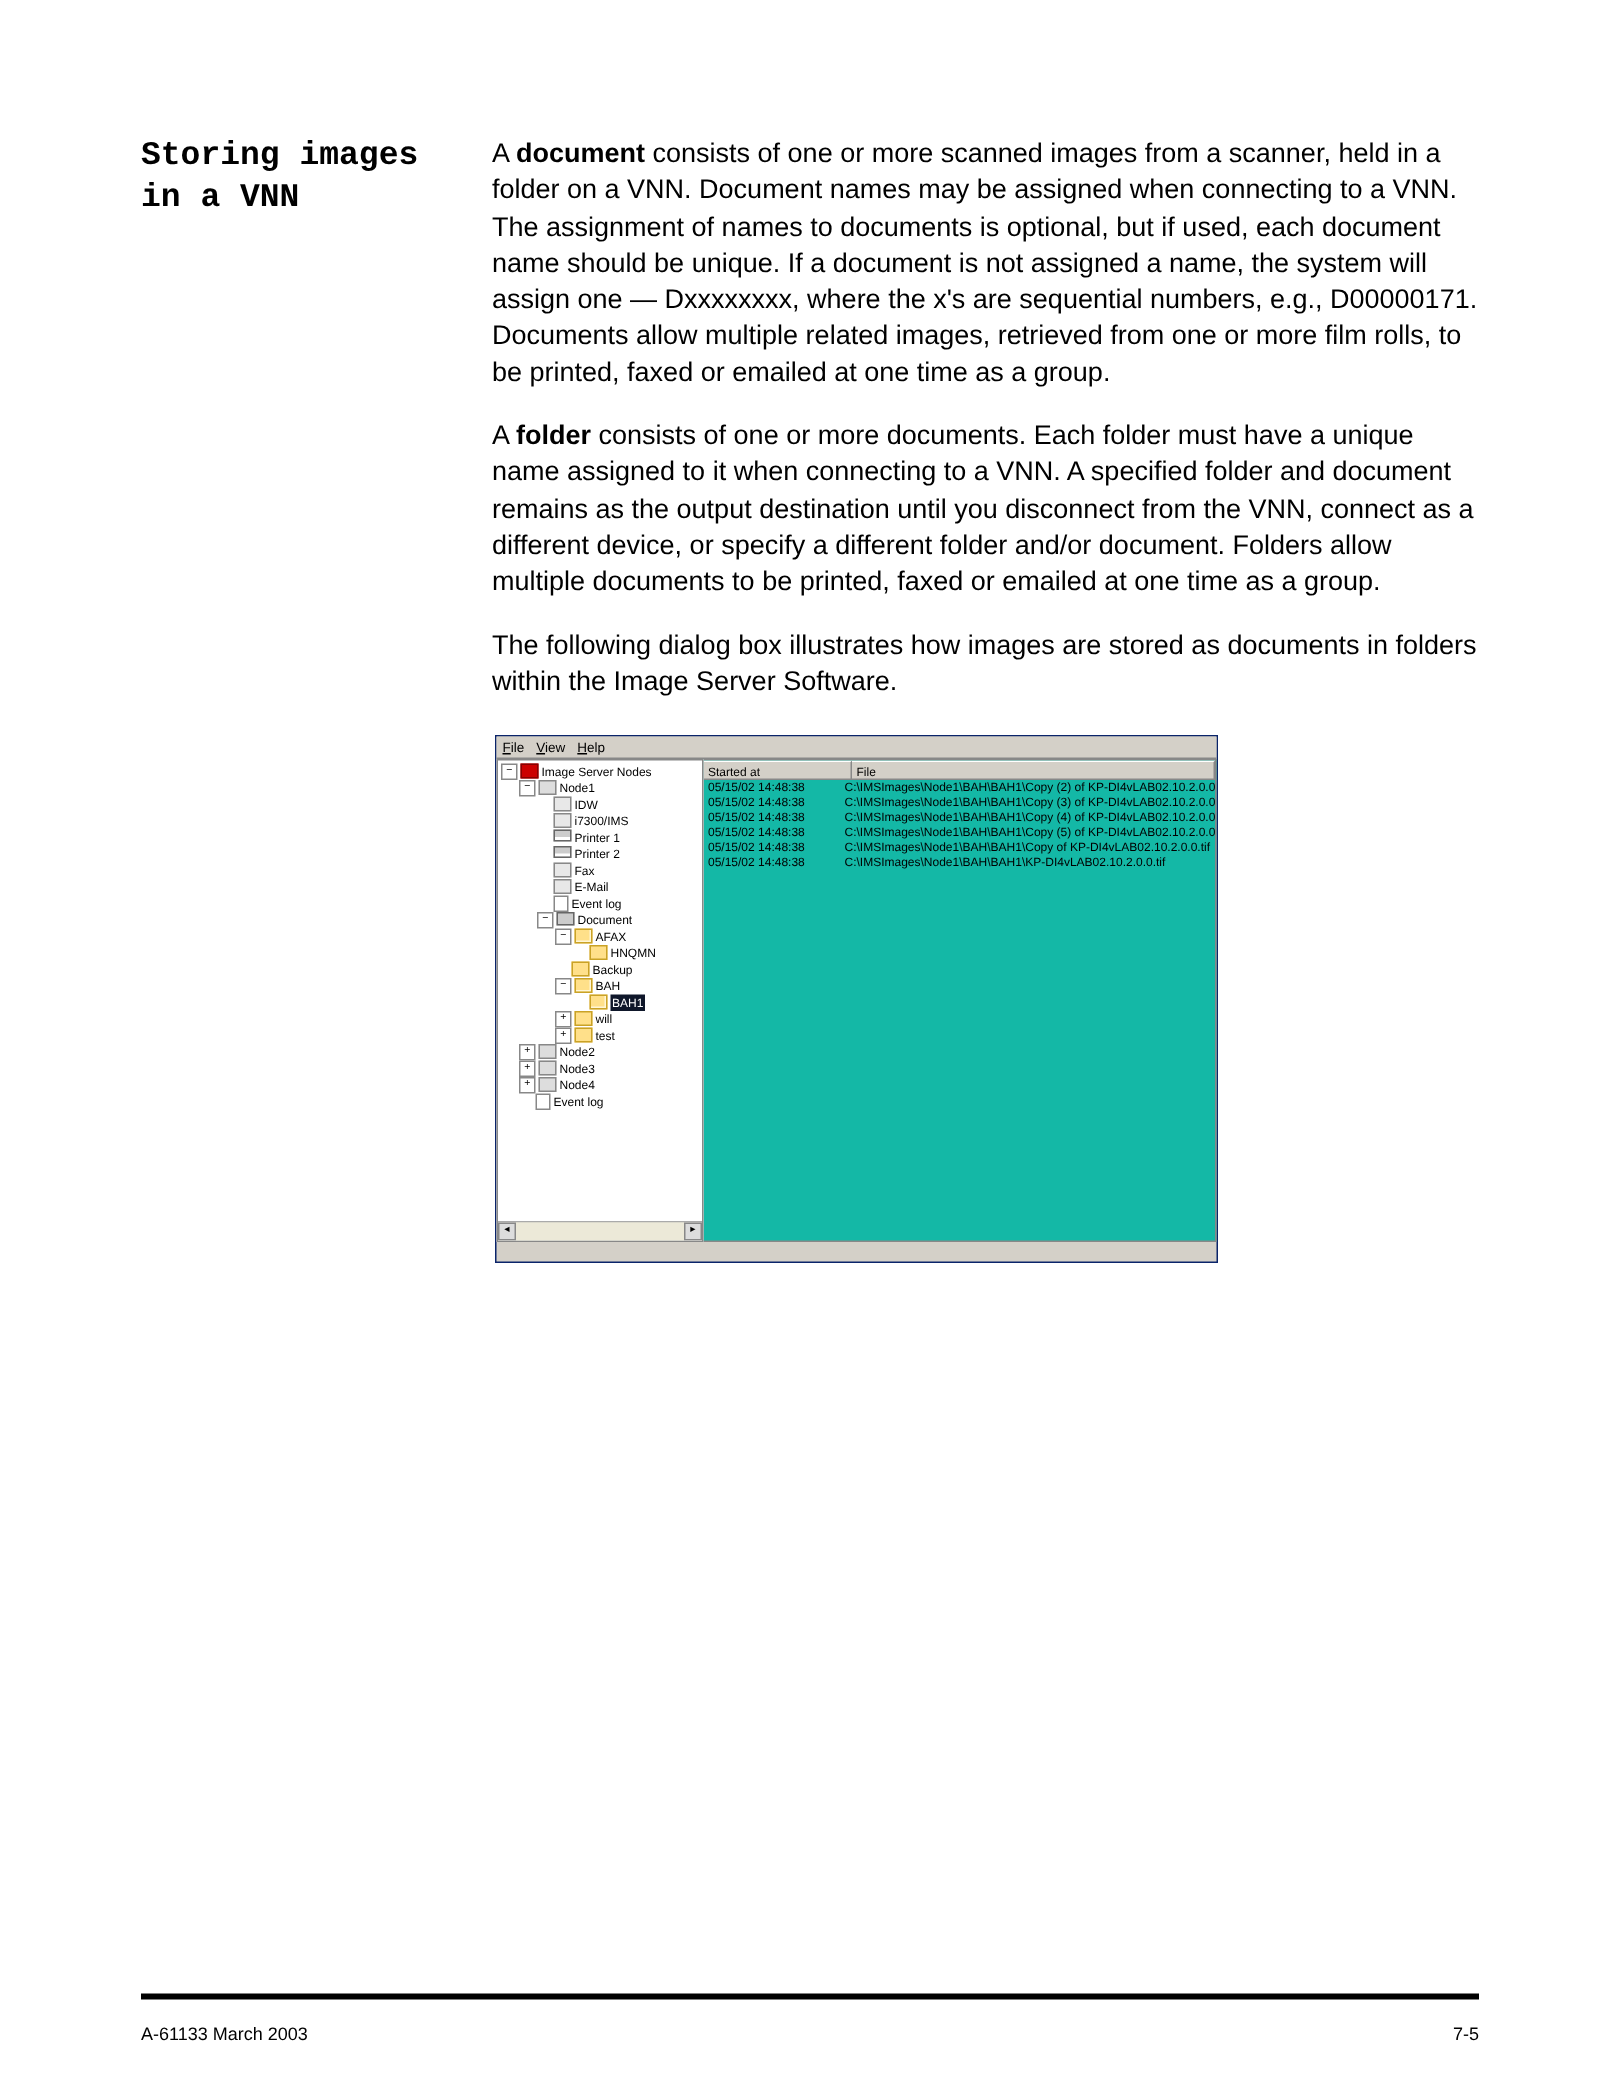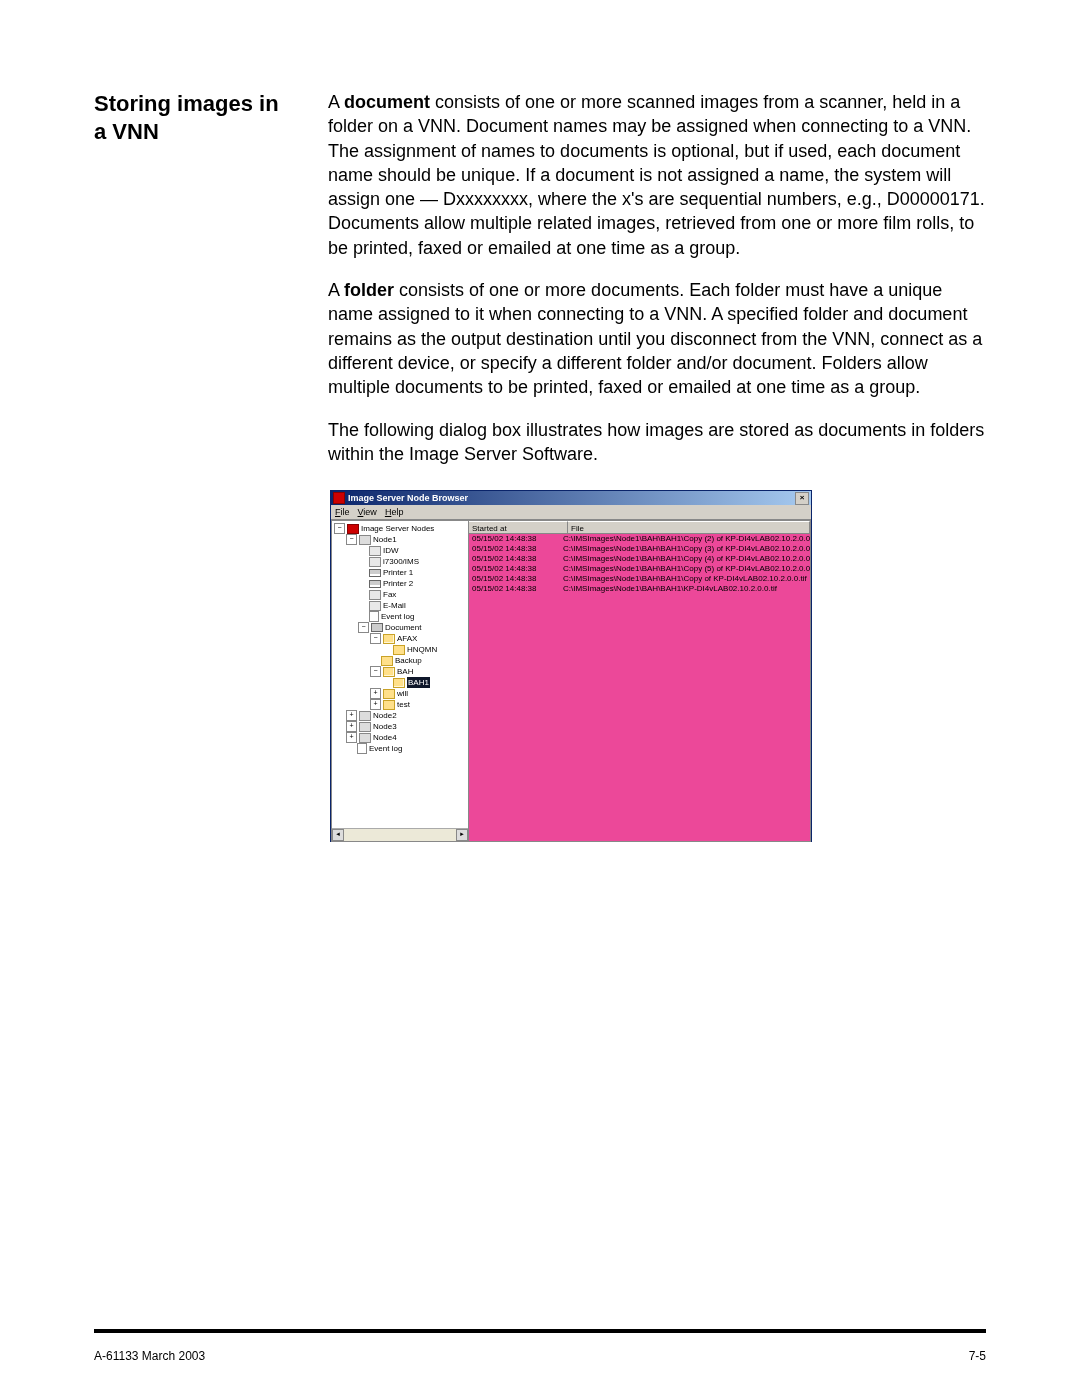--- a/index.html
+++ b/index.html
@@ -13,20 +13,21 @@
   .page {
     padding: 90px 94px 0 94px;
   }
   .columns {
     display: flex;
     gap: 34px;
   }
   .left-col {
     width: 200px;
     flex-shrink: 0;
+    font-family: Liberation Mono, monospace;
   }
   .section-title {
     font-size: 22px;
     font-weight: bold;
     line-height: 1.28;
   }
   .right-col {
     flex: 1;
     font-size: 18px;
     line-height: 1.35;
@@ -94,21 +95,20 @@
   }
   .tree {
     padding: 2px 2px 2px 2px;
     font-size: 8px;
     line-height: 11px;
     color: #000;
   }
   .tree-row {
     white-space: nowrap;
     display: flex;
-    align-items: center;
     height: 11px;
   }
   .exp { width: 9px; height: 9px; border: 1px solid #888; text-align: center;
          line-height: 7px; font-size: 7px; margin-right: 2px; background: #fff;
          display: inline-block; }
   .noexp { width: 11px; display: inline-block; }
   .tree-row .icon { width: 11px; height: 10px; margin-right: 2px; display: inline-block; }
   .icon.folder { background: #ffe08a; border: 1px solid #c9a227; width: 10px; height: 8px; }
   .icon.folder-open { background: #ffe08a; border: 1px solid #c9a227; width: 10px; height: 8px;
     box-shadow: -1px -1px 0 #fff6d5 inset; }
@@ -127,21 +127,21 @@
     background: #ece9d8; border-top: 1px solid #aaa;
     display: flex;
   }
   .hscroll .arrow {
     width: 12px; height: 100%; background: #ddd; border: 1px solid #888;
     box-sizing: border-box; text-align: center; line-height: 8px; font-size: 7px;
   }
   .hscroll .track { flex: 1; background: #ece9d8; }
   .list-pane {
     flex: 1;
-    background: #ec4899;
+    background: #14b8a6;
     border: 1px solid #888;
     border-left: none;
     overflow: hidden;
   }
   .list-header {
     display: flex;
     background: #d4d0c8;
     height: 13px;
     font-size: 8px;
     line-height: 13px;
@@ -192,26 +192,20 @@
       </p>
       <p>
         <span>A </span><b>folder</b><span> consists of one or more documents. Each folder must have a unique name assigned to it when connecting to a VNN. A specified folder and document remains as the output destination until you disconnect from the VNN, connect as a different device, or specify a different folder and/or document. Folders allow multiple documents to be printed, faxed or emailed at one time as a group.</span>
       </p>
       <p>The following dialog box illustrates how images are stored as documents in folders within the Image Server Software.</p>
     </div>
   </div>
 
   <div class="figure-wrap">
     <div class="win">
-      <div class="titlebar">
-        <span class="tb-icon"></span>
-        <span>Image Server Node Browser</span>
-        <span class="tb-spacer"></span>
-        <span class="close-btn">×</span>
-      </div>
       <div class="menubar">
         <span><span class="ul">F</span><span></span>ile</span>
         <span><span class="ul">V</span>iew</span>
         <span><span class="ul">H</span>elp</span>
       </div>
       <div class="win-body">
         <div class="tree-pane">
           <div class="tree">
             <div class="tree-row">
                 <span class="exp">−</span>

